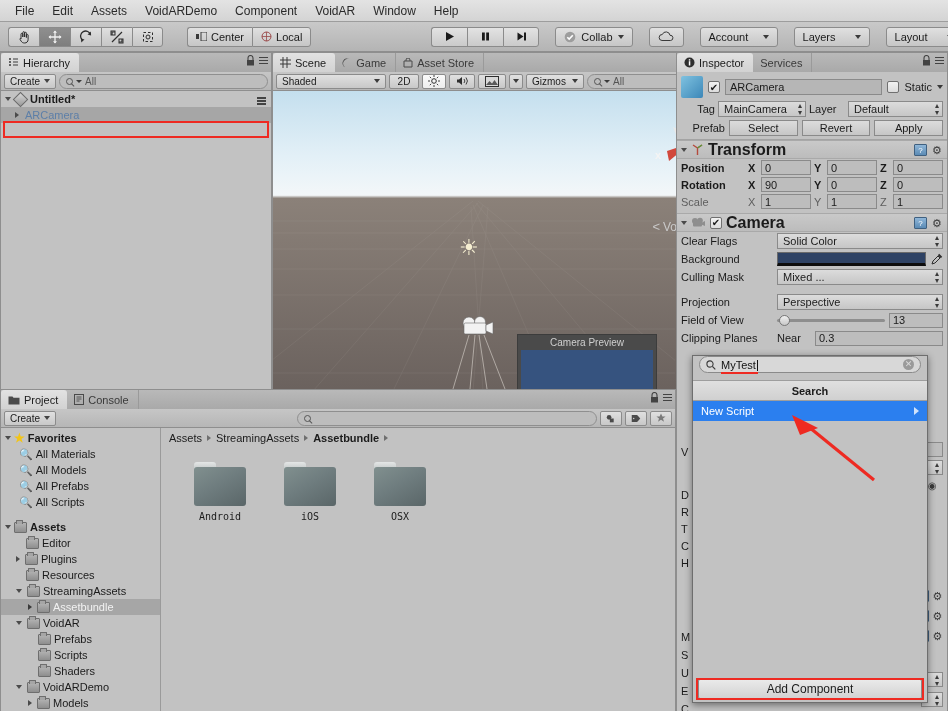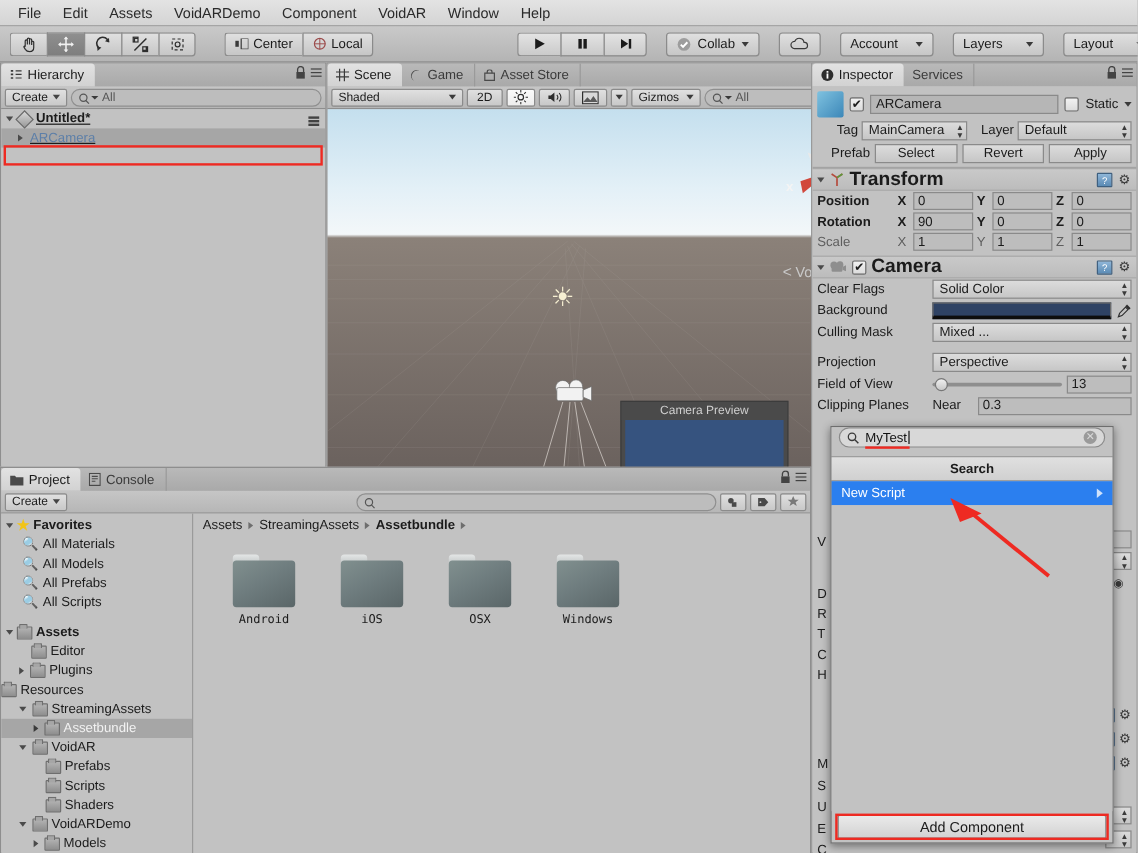--- a/index.html
+++ b/index.html
@@ -90,21 +90,21 @@
   .searchfield {
     flex:1; height:15px; border:1px solid #8f8f8f; border-radius:8px;
     background:#bdbdbd; display:flex; align-items:center; gap:3px; padding:0 6px;
     font-size:10px; color:#555;
   }
   .mag { width:7px;height:7px;border:1.2px solid #555;border-radius:50%;position:relative;display:inline-block; }
   .mag::after { content:''; position:absolute; width:1.2px;height:3.5px;background:#555;right:-1px;bottom:-3px;transform:rotate(-45deg); }
 
   
   #hierarchy { left:0; top:52px; width:272px; height:337px; }
-  .hier-body { height:298px; background:#c2c2c2; overflow:hidden; position:relative;text-decoration:underline; }
+  .hier-body { height:298px; background:#c2c2c2; overflow:hidden; position:relative; }
   .hier-scene-row {
     height:16px; display:flex; align-items:center; gap:4px; padding-left:4px;
     font-size:11px; font-weight:bold; position:relative;
   }
   .hier-row { height:16px; display:flex; align-items:center; font-size:11px; padding-left:22px; }
   .hier-row.prefab { color:#5d7fa8; }
   .hier-row.selected { background:#a6a6a6; }
   .tri { width:0;height:0;border-left:4.5px solid #4a4a4a;border-top:3.5px solid transparent;border-bottom:3.5px solid transparent; }
   .tri.open { border-left:3.5px solid transparent;border-right:3.5px solid transparent;border-top:4.5px solid #4a4a4a;border-bottom:none; }
   .unity-cube { width:11px;height:11px;background:linear-gradient(135deg,#d8d8d8,#9a9a9a);transform:rotate(45deg);border:1px solid #6a6a6a; }
@@ -537,21 +537,21 @@
           <div class="cb"></div>
           <span class="lbl">Static</span>
           <span class="caret-dn"></span>
         </div>
         <div style="display:flex; align-items:center; gap:3px; margin-top:3px;">
           <span class="lbl" style="width:34px;text-align:right">Tag</span>
           <div class="ddl" style="width:88px">
             <span>MainCamera</span>
             <span class="stepper">▴<br>▾</span>
           </div>
-          <span class="lbl" style="width:36px;text-align:right">Layer</span>
+          <span class="lbl" style="width:36px;text-align:left">Layer</span>
           <div class="ddl" style="flex:1">
             <span>Default</span>
             <span class="stepper">▴<br>▾</span>
           </div>
         </div>
         <div style="display:flex; align-items:center; gap:4px; margin-top:3px;">
           <span class="lbl" style="width:44px;text-align:right">Prefab</span>
           <div class="btn3">Select</div>
           <div class="btn3">Revert</div>
           <div class="btn3">Apply</div>
@@ -830,21 +830,21 @@
         </div>
         <div class="tree-row" style="padding-left:25px">
           <span class="folder"></span>
           <span>Editor</span>
         </div>
         <div class="tree-row" style="padding-left:15px">
           <span class="tri" style="margin-right:2px"></span>
           <span class="folder"></span>
           <span>Plugins</span>
         </div>
-        <div class="tree-row" style="">
+        <div class="tree-row" style="padding-left:25px">
           <span class="folder"></span>
           <span>Resources</span>
         </div>
         <div class="tree-row" style="padding-left:15px">
           <span class="tri open" style="margin-right:2px"></span>
           <span class="folder"></span>
           <span>StreamingAssets</span>
         </div>
         <div class="tree-row selected" style="padding-left:27px">
           <span class="tri" style="margin-right:2px;border-left-color:#3a3a3a"></span>
@@ -904,25 +904,18 @@
               </div>
             <div class="asset-label">iOS</div>
           </div>
           <div class="asset-item">
             <div class="big-folder">
                 <div class="back"></div>
                 <div class="front"></div>
               </div>
             <div class="asset-label">OSX</div>
           </div>
-          <div class="asset-item">
-            <div class="big-folder">
-                <div class="back"></div>
-                <div class="front"></div>
-              </div>
-            <div class="asset-label">Windows</div>
-          </div>
         </div>
       </div>
     </div>
   </div>
 
 </div>
 
 </body></html>

